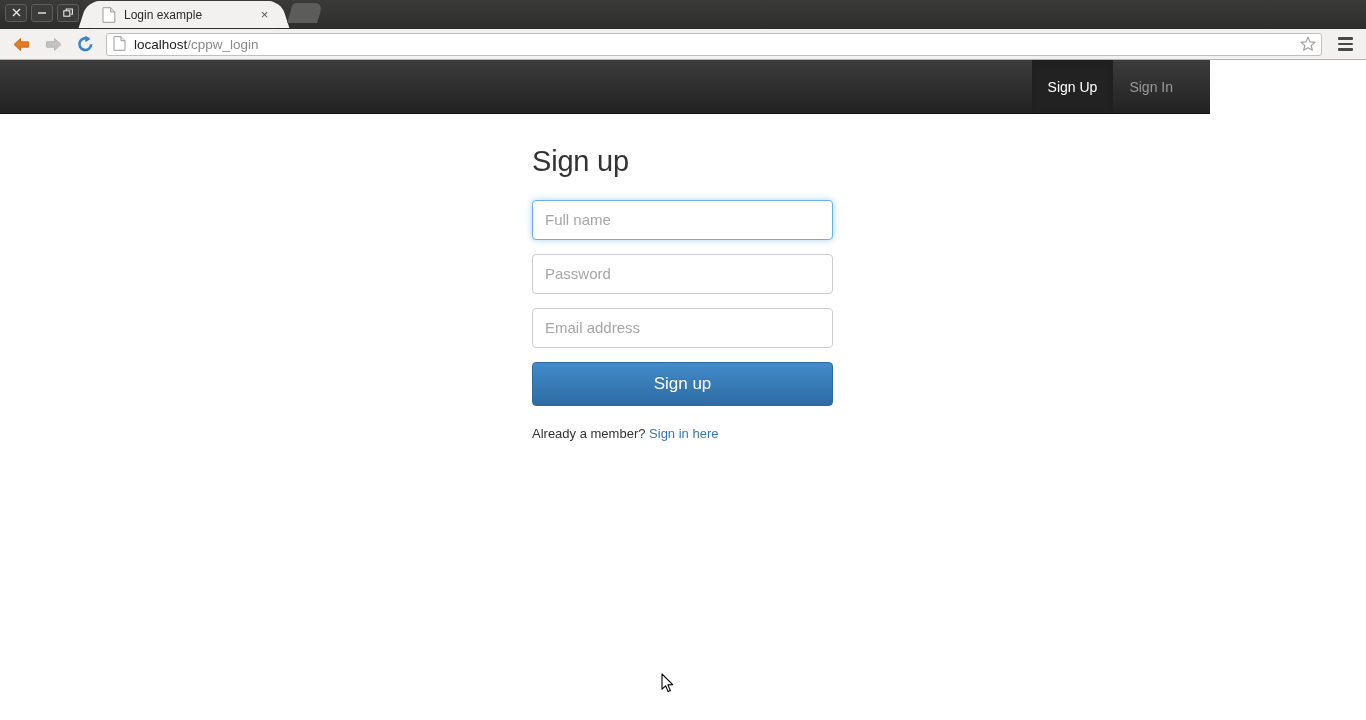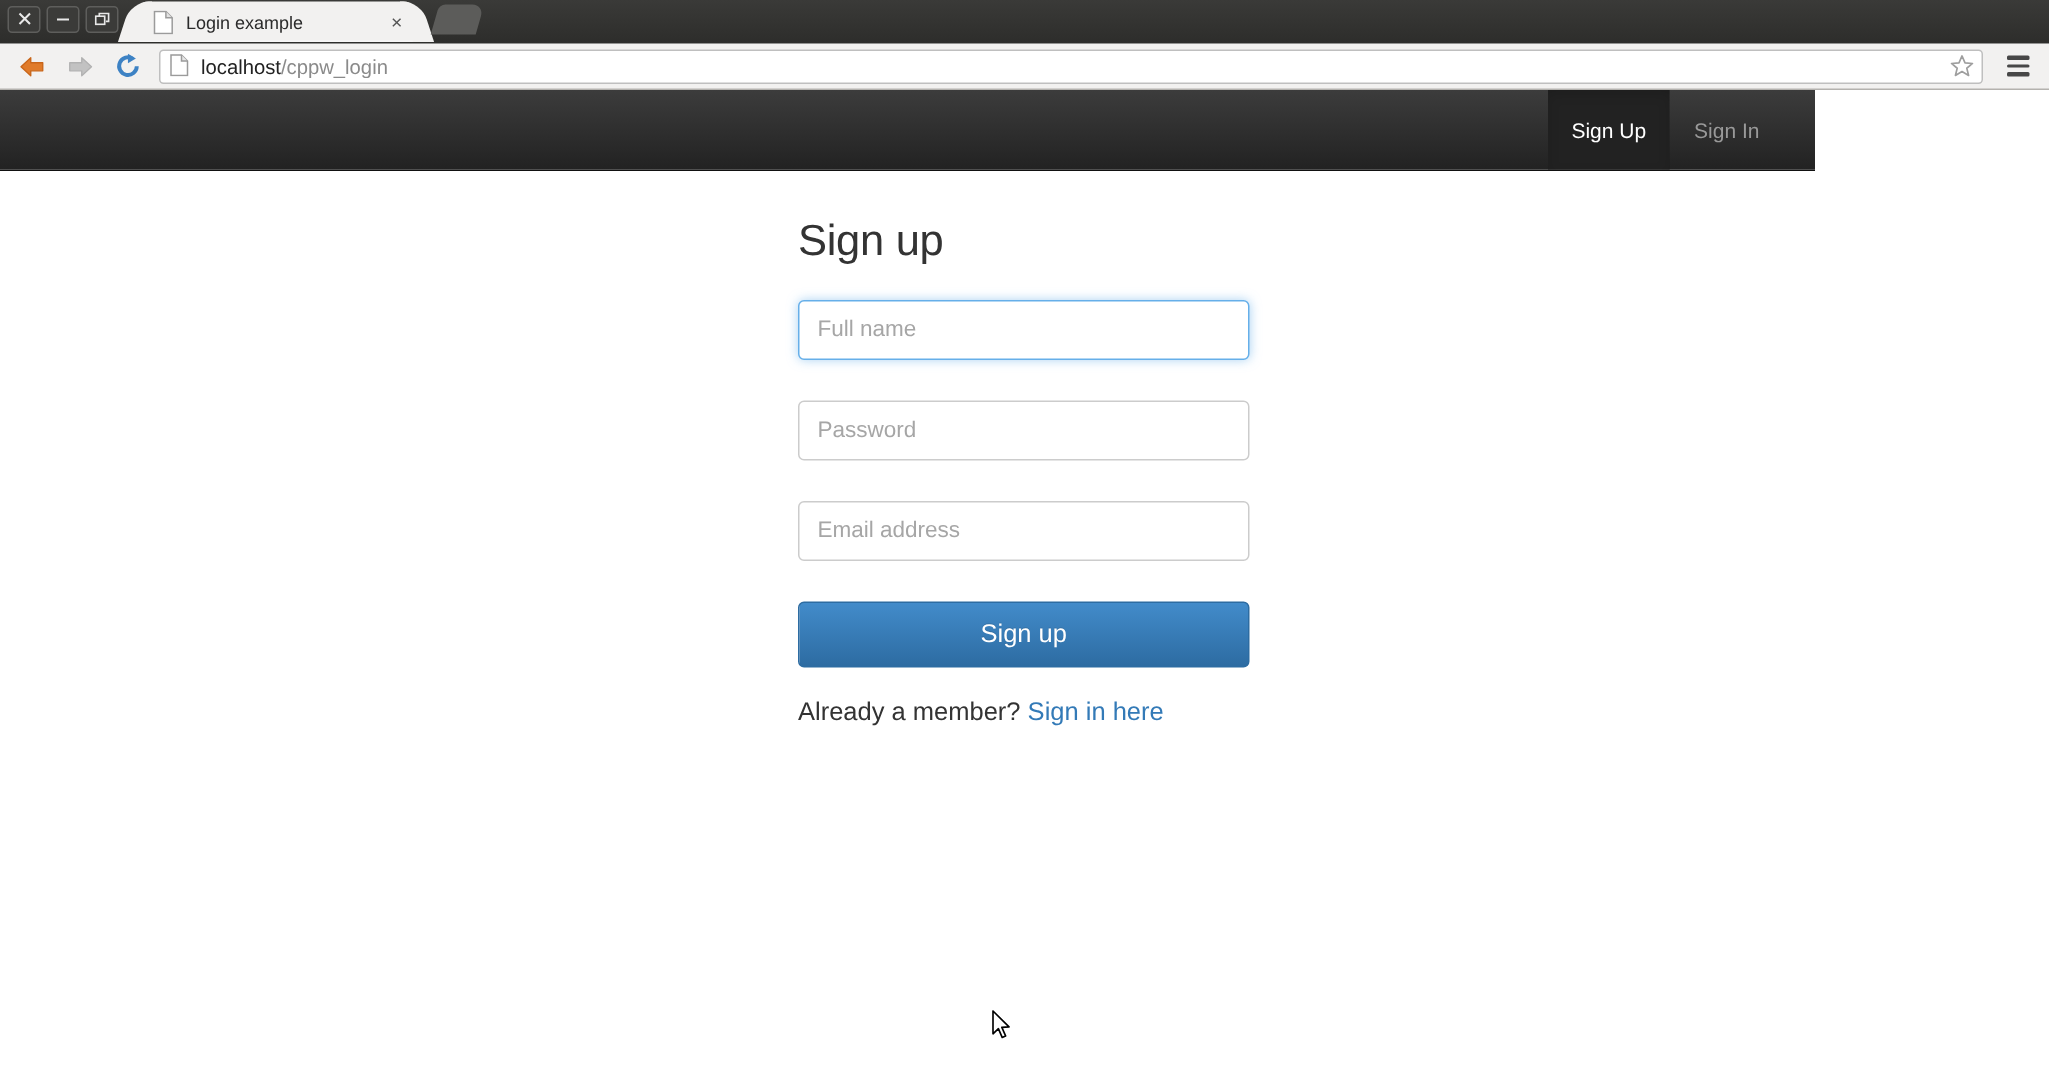--- a/index.html
+++ b/index.html
@@ -223,21 +223,21 @@
   }
 
   .field {
     width: 301px;
     height: 40px;
     border: 1px solid #cccccc;
     border-radius: 4px;
     font-size: 15px;
     color: #6d28d9;
     padding: 0 12px;
-    margin-bottom: 27px;
+    margin-bottom: 14px;
     background: #fff;
     font-family: "Liberation Sans", sans-serif;
     outline: none;
     display: block;
   }
   .field::placeholder { color: #a6a6a6; opacity: 1; }
   .field.focused {
     border-color: #66afe9;
     box-shadow: 0 0 7px rgba(102,175,233,0.55);
   }
@@ -251,21 +251,21 @@
     color: #ffffff;
     font-size: 17px;
     font-family: "Liberation Sans", sans-serif;
     cursor: pointer;
     display: block;
     margin-bottom: 20px;
     text-shadow: 0 -1px 0 rgba(0,0,0,0.12);
   }
 
   .member-line {
-    font-size: 17px;
+    font-size: 13px;
     color: #333333;
   }
   .member-line a {
     color: #337ab7;
     text-decoration: none;
     cursor: pointer;
   }
 
   
   .mouse-cursor {

